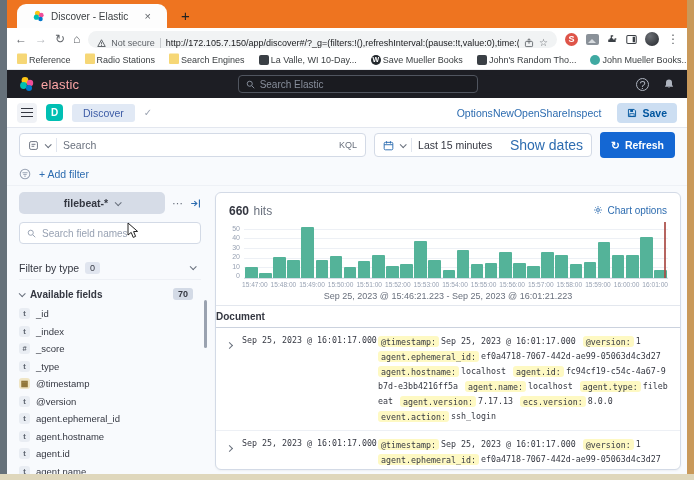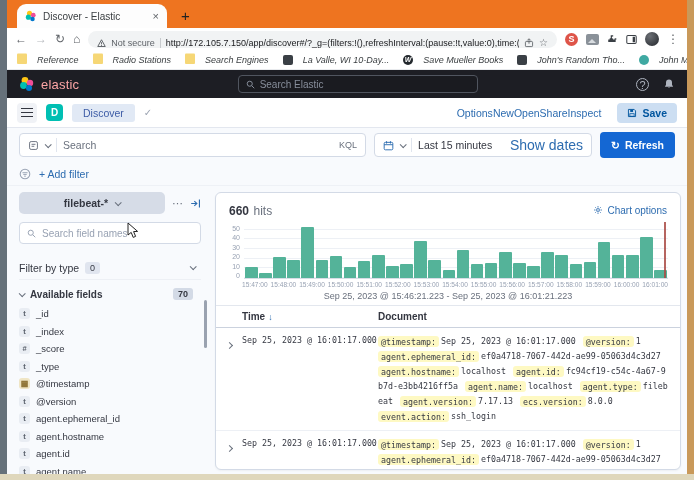--- a/index.html
+++ b/index.html
@@ -8,41 +8,41 @@
 
   
   .strip-right { position:absolute; top:0; right:0; width:7px; height:100%; background:#C9995A; }
   .strip-bottom{ position:absolute; left:0; bottom:0; width:100%; height:6px; background:#DFD7BC; z-index:5;}
 
   
   .window { position:absolute; left:7px; top:0; right:7px; bottom:6px; background:#fff; display:flex; flex-direction:column; overflow:hidden; }
 
   
   .tabstrip { height:28px; background:#EE7420; display:flex; align-items:flex-end; flex:none; }
-  .tab { margin-left:10px; width:150px; height:24px; background:#FDFDFD; border-radius:9px 9px 0 0; display:flex; align-items:center; padding:0 8px; gap:6px; }
+  .tab { margin-left:10px; width:150px; height:24px; background:#FDFDFD; border-radius:9px 9px 0 0; display:flex; align-items:center; padding:0 16px; gap:6px; }
   .tab-title { font-size:10px; color:#3C4043; flex:1; white-space:nowrap; overflow:hidden; }
   .tab-close { color:#5F6368; font-size:11px; line-height:1; }
   .newtab { color:#31771A00; color:#222; font-size:15px; margin:0 0 5px 14px; line-height:1; }
 
   
   .toolbar { height:22px; background:#fff; display:flex; align-items:center; padding:0 8px; gap:8px; flex:none; }
   .nav-ico { color:#5F6368; font-size:12px; line-height:1; }
   .nav-ico.dis { color:#B6B9BE; }
   .urlbar { flex:1; height:17px; background:#F1F3F4; border-radius:9px; display:flex; align-items:flex-end; padding:0 9px; gap:5px; min-width:0; }
   .url-warn-txt { font-size:9px; color:#5F6368; white-space:nowrap; }
   .url-div { width:1px; height:10px; background:#C8CBCE; }
   .url-text { font-size:9px; color:#202124; white-space:nowrap; overflow:hidden; flex:1; }
   .ext-red { width:13px; height:13px; border-radius:50%; background:#DE5449; color:#fff; font-size:9px; font-weight:bold; text-align:center; line-height:13px; }
   .ext-shot { width:13px; height:11px; border-radius:2px; background:#8A9199; position:relative; }
   .ext-shot::after{ content:""; position:absolute; left:2px; top:5px; border-left:4px solid transparent; border-right:4px solid transparent; border-bottom:4px solid #D8DCE0; }
   .avatar { width:14px; height:14px; border-radius:50%; background:radial-gradient(circle at 35% 30%, #6b6f75, #23262b); }
 
   
   .bookmarks { height:20px; background:#fff; display:flex; align-items:center; padding:0 10px; gap:14px; flex:none; border-bottom:1px solid #E8EAED; }
-  .bm { display:flex; gap:10px; white-space:nowrap;font-style:italic; }
+  .bm { display:flex; gap:2px; white-space:nowrap; }
   .bm-label { font-size:9px; color:#3C4043; }
   .bm-ico { width:10px; height:9px; display:inline-block; }
   .bm-ico.folder { background:#F6D776; border-radius:1px; box-shadow:0 -1.5px 0 0 #F6D776; }
   .bm-ico.site-dark { background:#3A3F45; border-radius:2px; height:10px; }
   .bm-ico.wordpress { background:#23282D; border-radius:50%; width:10px; height:10px; color:#fff; font-size:7px; font-weight:bold; text-align:center; line-height:10px; }
   .bm-ico.site-teal { background:#3FA9A2; border-radius:50%; width:10px; height:10px; }
   .bm-sep { width:1px; height:12px; background:#DADCE0; }
 
   
   .eui-header { height:28px; background:#1D1E24; display:flex; align-items:center; padding:0 12px; flex:none; }
@@ -464,24 +464,20 @@
           <span>15:57:00</span>
           <span>15:58:00</span>
           <span>15:59:00</span>
           <span>16:00:00</span>
           <span>16:01:00</span>
         </div>
       <div class="range-caption">Sep 25, 2023 @ 15:46:21.223 - Sep 25, 2023 @ 16:01:21.223</div>
 
       <div class="tbl">
         <div class="tbl-head">
-          <span class="th-time">
-            <span>Time</span>
-            <span class="sort-arrow">↓</span>
-          </span>
           <span class="th-doc">Document</span>
         </div>
         <div>
             <div class="row">
               <span class="expander"><span class="chev"></span></span>
               <span class="t-cell">Sep 25, 2023 @ 16:01:17.000</span>
               <span class="d-cell"><span class="chip">@timestamp:</span><span class="d-val">Sep 25, 2023 @ 16:01:17.000</span><span class="chip">@version:</span><span class="d-val">1</span><span class="chip">agent.ephemeral_id:</span><span class="d-val">ef0a4718-7067-442d-ae99-05063d4c3d27</span><span class="chip">agent.hostname:</span><span class="d-val">localhost</span><span class="chip">agent.id:</span><span class="d-val">fc94cf19-c54c-4a67-9b7d-e3bb4216ff5a</span><span class="chip">agent.name:</span><span class="d-val">localhost</span><span class="chip">agent.type:</span><span class="d-val">filebeat</span><span class="chip">agent.version:</span><span class="d-val">7.17.13</span><span class="chip">ecs.version:</span><span class="d-val">8.0.0</span><span class="chip">event.action:</span><span class="d-val">ssh_login</span></span>
             </div>
             <div class="row">
               <span class="expander"><span class="chev"></span></span>

